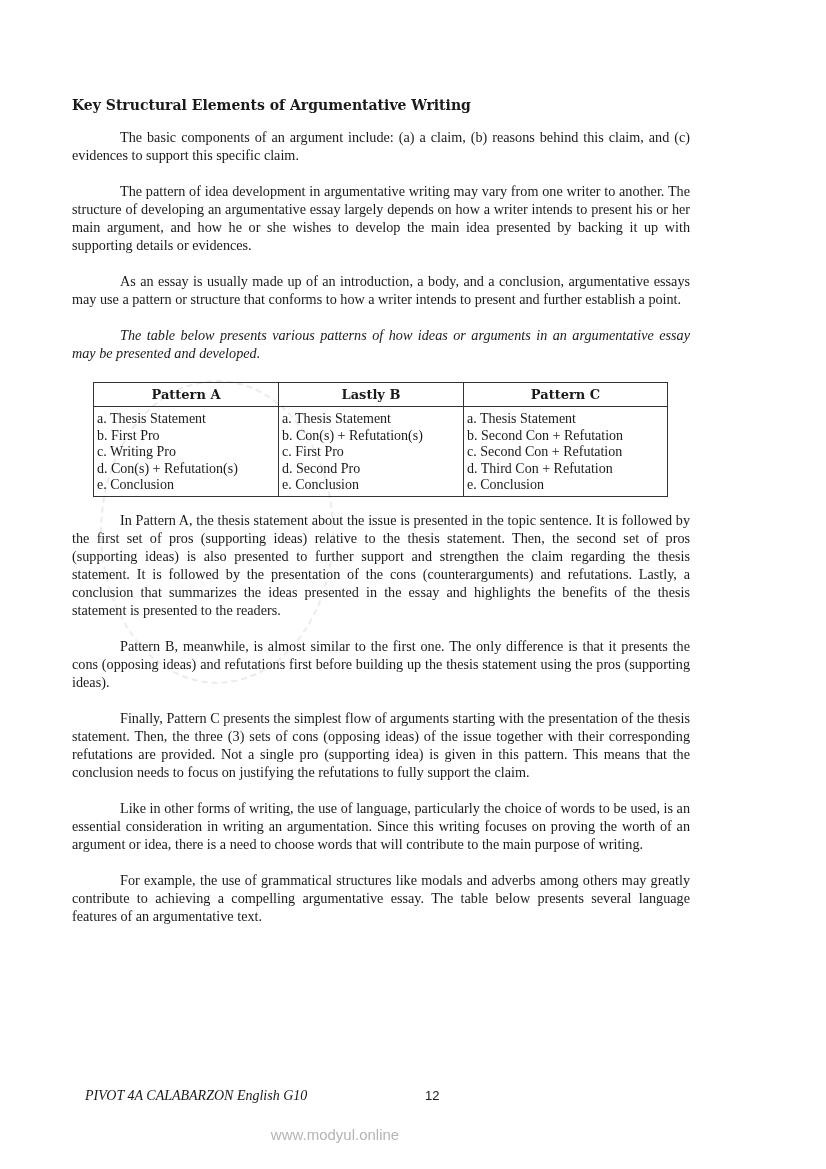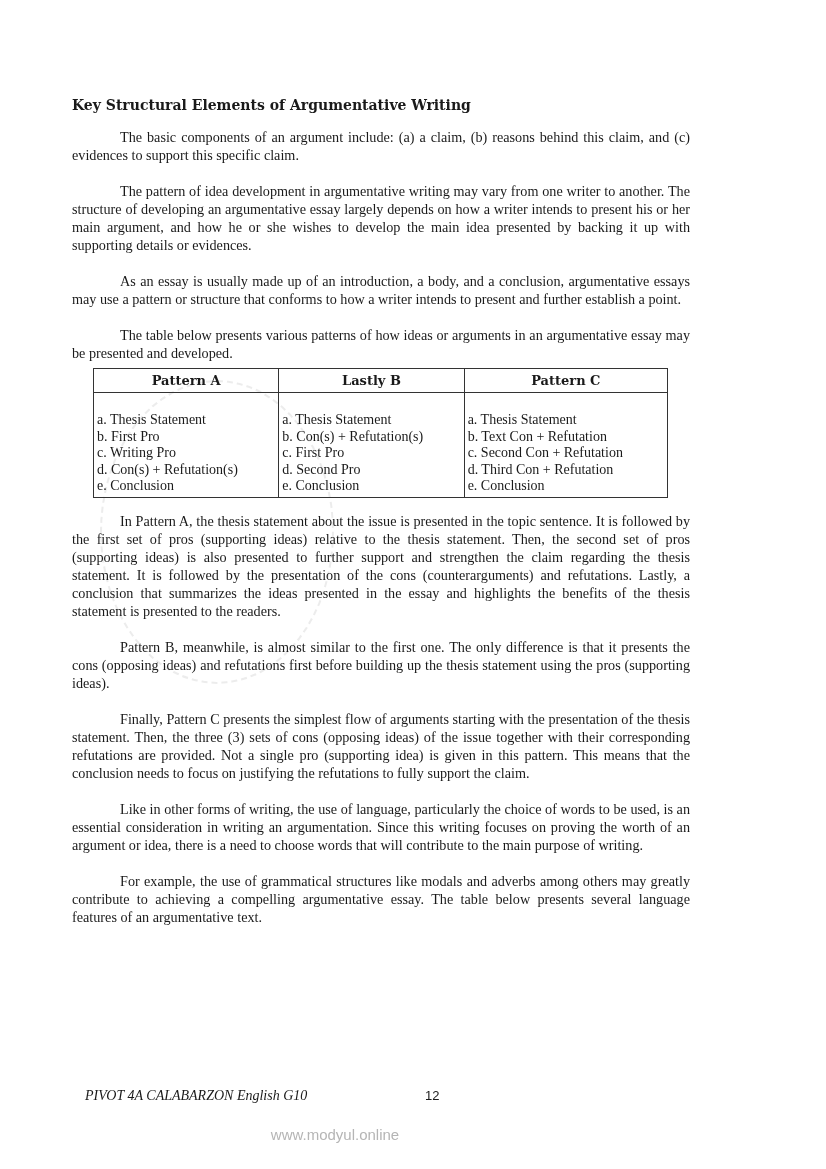--- a/index.html
+++ b/index.html
@@ -2,27 +2,27 @@
 <html><head>
 <meta charset="utf-8">
 <style>
   html, body { margin:0; padding:0; background:#ffffff; }
   body { width:826px; height:1169px; position:relative; overflow:hidden;
          font-family:"DejaVu Serif","Liberation Serif",serif; color:#1a1a1a; }
   .page { position:absolute; left:72px; top:96px; width:618px; }
   .heading { font-weight:bold; font-size:14px; margin:0 0 14px 0; line-height:18px; }
   p.para { margin:0 0 18px 0; font-size:14.2px; line-height:18px; text-align:justify;
            text-indent:48px; font-family:"Liberation Serif","DejaVu Serif",serif; }
-  p.para.tight { margin-bottom:6px; }
+  p.para.tight { margin-bottom:20px;font-style:italic; }
   table.patterns { border-collapse:collapse; margin:0 0 14px 21px; width:575px;
            font-family:"Liberation Serif","DejaVu Serif",serif; font-size:14px; }
   table.patterns th, table.patterns td { border:1px solid #333; vertical-align:top; }
   table.patterns th { font-family:"DejaVu Serif",serif; font-size:13px; font-weight:bold;
            text-align:center; padding:4px 12px; }
-  table.patterns td { padding:19px 3px 2px 3px; line-height:16.5px; }
+  table.patterns td { padding:4px 3px 2px 3px; line-height:16.5px; }
   .footer { position:absolute; left:85px; top:1088px; font-style:italic; font-size:14px;
             font-family:"Liberation Serif",serif; }
   .page-num { position:absolute; left:425px; top:1088px; font-size:13px;
             font-family:"Liberation Sans",sans-serif; }
   .watermark { position:absolute; left:0; width:670px; top:1126px; text-align:center;
             color:#b5b5b5; font-size:15px; font-family:"Liberation Sans",sans-serif; }
   .stamp { position:absolute; left:100px; top:380px; width:230px; height:300px;
            border-radius:50%; border:2px dashed rgba(150,150,150,0.18); pointer-events:none; }
 </style>
 </head>
@@ -56,21 +56,21 @@
         </td>
         <td>
           <div>a. Thesis Statement</div>
           <div>b. Con(s) + Refutation(s)</div>
           <div>c. First Pro</div>
           <div>d. Second Pro</div>
           <div>e. Conclusion</div>
         </td>
         <td>
           <div>a. Thesis Statement</div>
-          <div>b. Text Con + Refutation</div>
+          <div>b. Second Con + Refutation</div>
           <div>c. Second Con + Refutation</div>
           <div>d. Third Con + Refutation</div>
           <div>e. Conclusion</div>
         </td>
       </tr>
     </tbody>
   </table>
 
   <p class="para">In Pattern A, the thesis statement about the issue is presented in the topic sentence. It is followed by the first set of pros (supporting ideas) relative to the thesis statement. Then, the second set of pros (supporting ideas) is also presented to further support and strengthen the claim regarding the thesis statement. It is followed by the presentation of the cons (counterarguments) and refutations. Lastly, a conclusion that summarizes the ideas presented in the essay and highlights the benefits of the thesis statement is presented to the readers.</p>
   <p class="para">Pattern B, meanwhile, is almost similar to the first one. The only difference is that it presents the cons (opposing ideas) and refutations first before building up the thesis statement using the pros (supporting ideas).</p>

